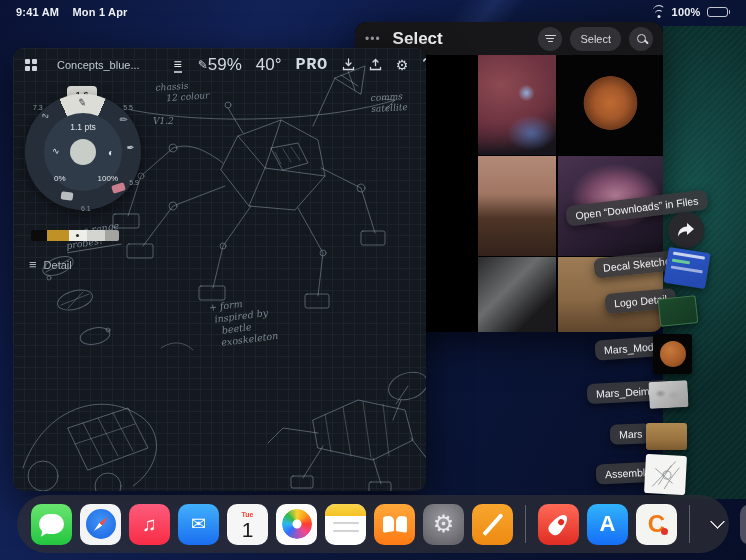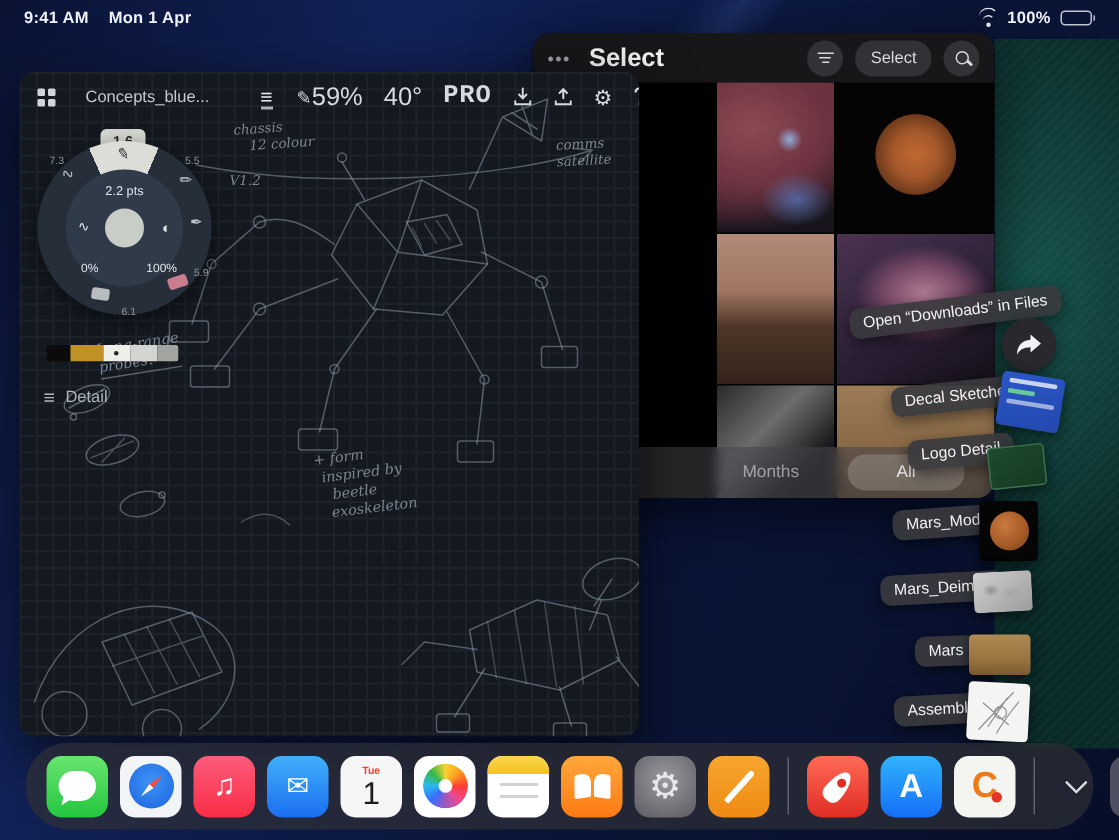--- a/index.html
+++ b/index.html
@@ -284,24 +284,20 @@
       <span class="hdr-circle">
         <span class="search-glyph"></span>
       </span>
     </div>
     <div class="photo ph-nebula1" style="left:123px; top:33px; width:78px; height:100px;"></div>
     <div class="photo ph-mars" style="left:203px; top:33px; width:105px; height:100px;"></div>
     <div class="photo ph-desert" style="left:123px; top:134px; width:78px; height:100px;"></div>
     <div class="photo ph-nebula2" style="left:203px; top:134px; width:105px; height:100px;"></div>
     <div class="photo ph-craft" style="left:123px; top:235px; width:78px; height:75px;"></div>
     <div class="photo ph-rover" style="left:203px; top:235px; width:105px; height:75px;"></div>
-    <div class="photos-bottombar">
-      <span class="seg-months">Months</span>
-      <span class="seg-all-pill">All</span>
-    </div>
   </div>
 
   <div class="concepts-win">
 
     <svg class="sketch-svg" width="442" height="443" viewBox="0 0 442 443" fill="none" stroke="#94a3ad" stroke-opacity="0.5" stroke-width="1" stroke-linejoin="round" stroke-linecap="round">
 
       <path d="M118,62 C200,78 320,72 382,52 M382,52 L369,51 M382,52 L373,61"></path>
 
       <path d="M225,88 L268,72 L305,92 L312,128 L282,162 L236,158 L208,122 Z"></path>
       <path d="M225,88 L252,120 L312,128 M252,120 L236,158 M268,72 L252,120"></path>
@@ -389,21 +385,21 @@
         <span class="ring-glyph rg-l">∿</span>
         <span class="ring-glyph rg-r">✏</span>
         <span class="ring-glyph rg-rr">✒</span>
         <span class="chip chip-pink"></span>
         <span class="chip chip-dark"></span>
         <span class="ring-num rn1">7.3</span>
         <span class="ring-num rn2">5.5</span>
         <span class="ring-num rn3">5.9</span>
         <span class="ring-num rn4">6.1</span>
         <div class="wheel-inner">
-          <div class="pts">2.2 pts</div>
+          <div class="pts">1.1 pts</div>
           <span class="squig">∿</span>
           <span class="halfmoon">◐</span>
           <div class="wheel-hole"></div>
           <span class="pmin">0%</span>
           <span class="pmax">100%</span>
         </div>
       </div>
     </div>
 
     <div class="color-strip">

